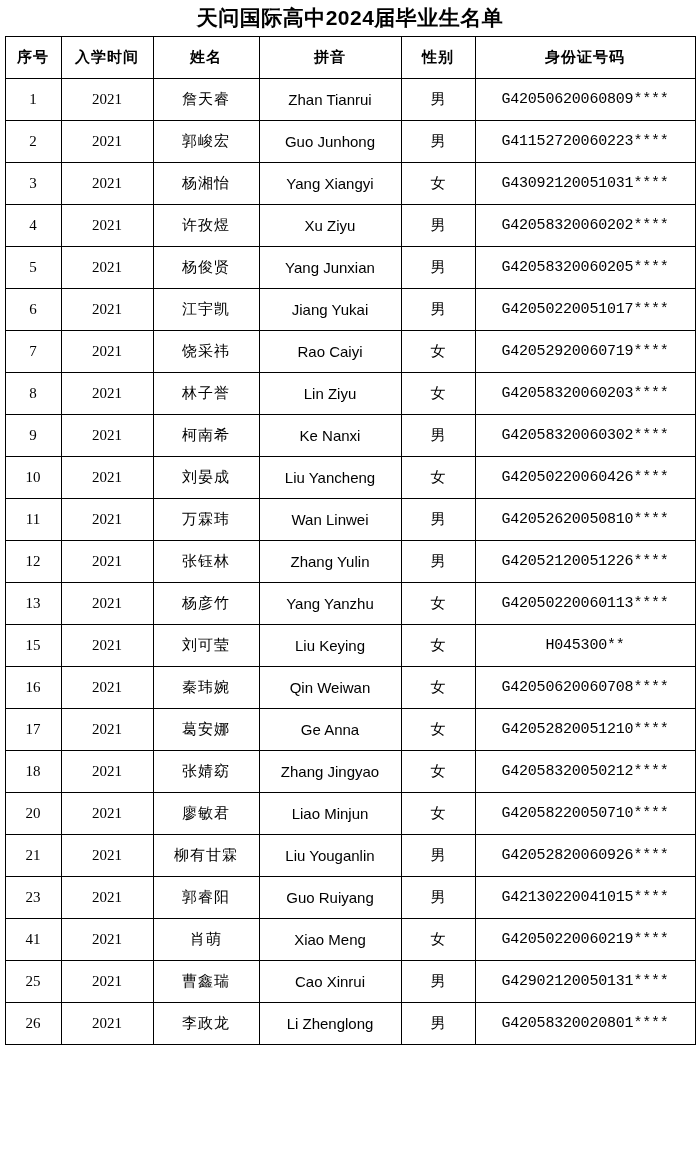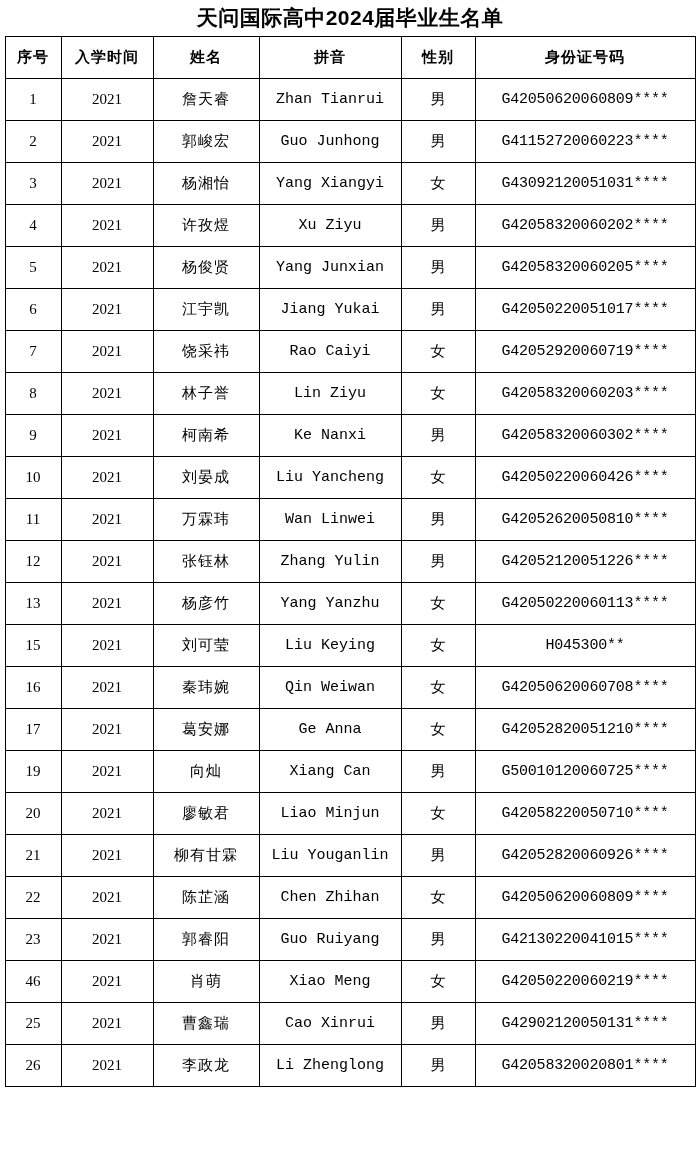--- a/index.html
+++ b/index.html
@@ -61,21 +61,21 @@
   col.c-gender{ width: 74px; }
   col.c-id    { width: 220px; }
 
   td.cell-index { font-size: 15px; }
   td.cell-year  { font-size: 15px; }
   td.cell-name  {
     font-size: 16px;
     letter-spacing: 1px;
   }
   td.cell-pinyin {
-    font-family: Liberation Mono, monospace;
+    font-family: Liberation Sans, sans-serif;
     font-size: 14px;
     letter-spacing: 0px;
   }
   td.cell-gender { font-size: 15px; }
   td.cell-id {
     font-family: "Liberation Mono", monospace;
     font-size: 13.5px;
     letter-spacing: -0.2px;
   }
   th.head-index, th.head-year, th.head-name, th.head-gender {
@@ -233,61 +233,53 @@
         </tr>
         <tr>
           <td class="cell-index">17</td>
           <td class="cell-year">2021</td>
           <td class="cell-name">葛安娜</td>
           <td class="cell-pinyin">Ge Anna</td>
           <td class="cell-gender">女</td>
           <td class="cell-id">G42052820051210****</td>
         </tr>
         <tr>
-          <td class="cell-index">19</td>
-          <td class="cell-year">2021</td>
-          <td class="cell-name">向灿</td>
-          <td class="cell-pinyin">Xiang Can</td>
-          <td class="cell-gender">男</td>
-          <td class="cell-id">G50010120060725****</td>
+          <td class="cell-index">18</td>
+          <td class="cell-year">2021</td>
+          <td class="cell-name">张婧窈</td>
+          <td class="cell-pinyin">Zhang Jingyao</td>
+          <td class="cell-gender">女</td>
+          <td class="cell-id">G42058320050212****</td>
         </tr>
         <tr>
           <td class="cell-index">20</td>
           <td class="cell-year">2021</td>
           <td class="cell-name">廖敏君</td>
           <td class="cell-pinyin">Liao Minjun</td>
           <td class="cell-gender">女</td>
           <td class="cell-id">G42058220050710****</td>
         </tr>
         <tr>
           <td class="cell-index">21</td>
           <td class="cell-year">2021</td>
           <td class="cell-name">柳有甘霖</td>
           <td class="cell-pinyin">Liu Youganlin</td>
           <td class="cell-gender">男</td>
           <td class="cell-id">G42052820060926****</td>
         </tr>
         <tr>
-          <td class="cell-index">22</td>
-          <td class="cell-year">2021</td>
-          <td class="cell-name">陈芷涵</td>
-          <td class="cell-pinyin">Chen Zhihan</td>
-          <td class="cell-gender">女</td>
-          <td class="cell-id">G42050620060809****</td>
-        </tr>
-        <tr>
           <td class="cell-index">23</td>
           <td class="cell-year">2021</td>
           <td class="cell-name">郭睿阳</td>
           <td class="cell-pinyin">Guo Ruiyang</td>
           <td class="cell-gender">男</td>
           <td class="cell-id">G42130220041015****</td>
         </tr>
         <tr>
-          <td class="cell-index">46</td>
+          <td class="cell-index">41</td>
           <td class="cell-year">2021</td>
           <td class="cell-name">肖萌</td>
           <td class="cell-pinyin">Xiao Meng</td>
           <td class="cell-gender">女</td>
           <td class="cell-id">G42050220060219****</td>
         </tr>
         <tr>
           <td class="cell-index">25</td>
           <td class="cell-year">2021</td>
           <td class="cell-name">曹鑫瑞</td>

